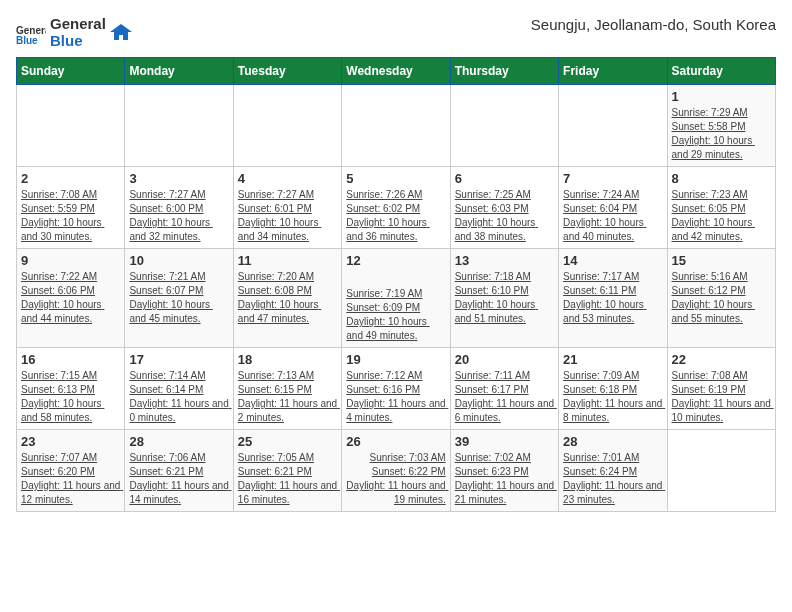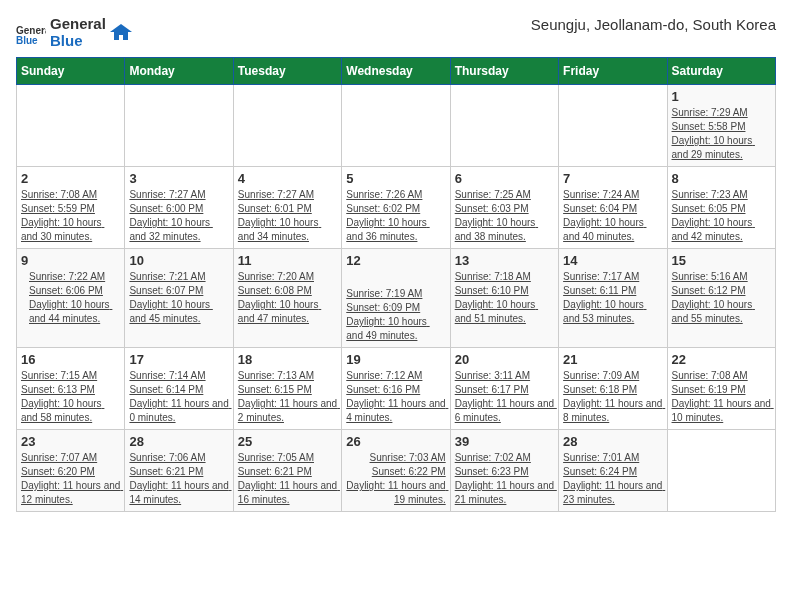--- a/index.html
+++ b/index.html
@@ -168,21 +168,21 @@
         <td>
           <div class="day-num">8</div>
           <div class="day-info" style="white-space: pre-wrap;">Sunrise: 7:23 AM
 Sunset: 6:05 PM
 Daylight: 10 hours and 42 minutes.</div>
         </td>
       </tr>
       <tr>
         <td>
           <div class="day-num">9</div>
-          <div class="day-info" style="white-space: pre-wrap; margin-left: 8px;">Sunrise: 7:22 AM
+          <div class="day-info" style="white-space: pre-wrap;">Sunrise: 7:22 AM
 Sunset: 6:06 PM
 Daylight: 10 hours and 44 minutes.</div>
         </td>
         <td>
           <div class="day-num">10</div>
           <div class="day-info" style="white-space: pre-wrap;">Sunrise: 7:21 AM
 Sunset: 6:07 PM
 Daylight: 10 hours and 45 minutes.</div>
         </td>
         <td>
@@ -236,21 +236,21 @@
 Daylight: 11 hours and 2 minutes.</div>
         </td>
         <td>
           <div class="day-num">19</div>
           <div class="day-info" style="white-space: pre-wrap;">Sunrise: 7:12 AM
 Sunset: 6:16 PM
 Daylight: 11 hours and 4 minutes.</div>
         </td>
         <td>
           <div class="day-num">20</div>
-          <div class="day-info" style="white-space: pre-wrap;">Sunrise: 3:11 AM
+          <div class="day-info" style="white-space: pre-wrap;">Sunrise: 7:11 AM
 Sunset: 6:17 PM
 Daylight: 11 hours and 6 minutes.</div>
         </td>
         <td>
           <div class="day-num">21</div>
           <div class="day-info" style="white-space: pre-wrap;">Sunrise: 7:09 AM
 Sunset: 6:18 PM
 Daylight: 11 hours and 8 minutes.</div>
         </td>
         <td>

